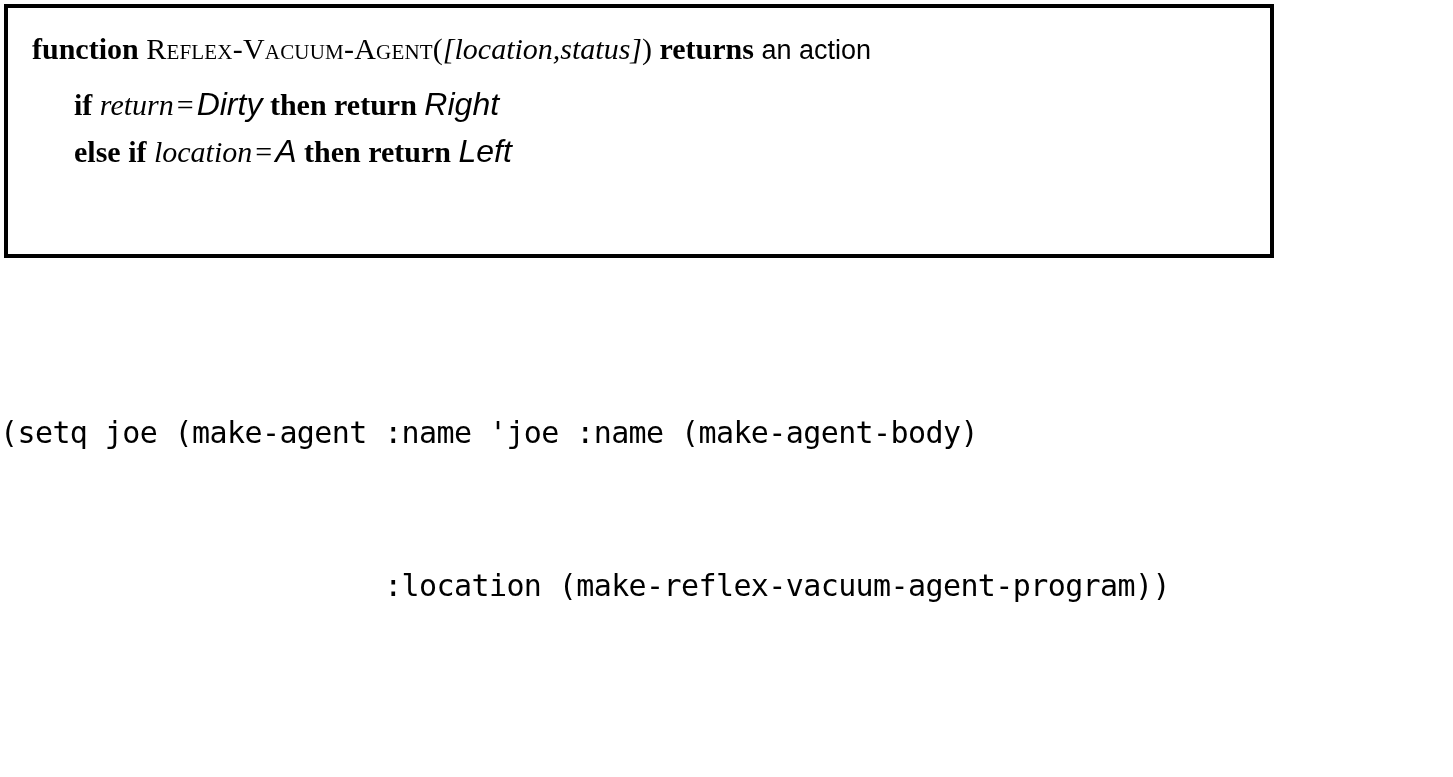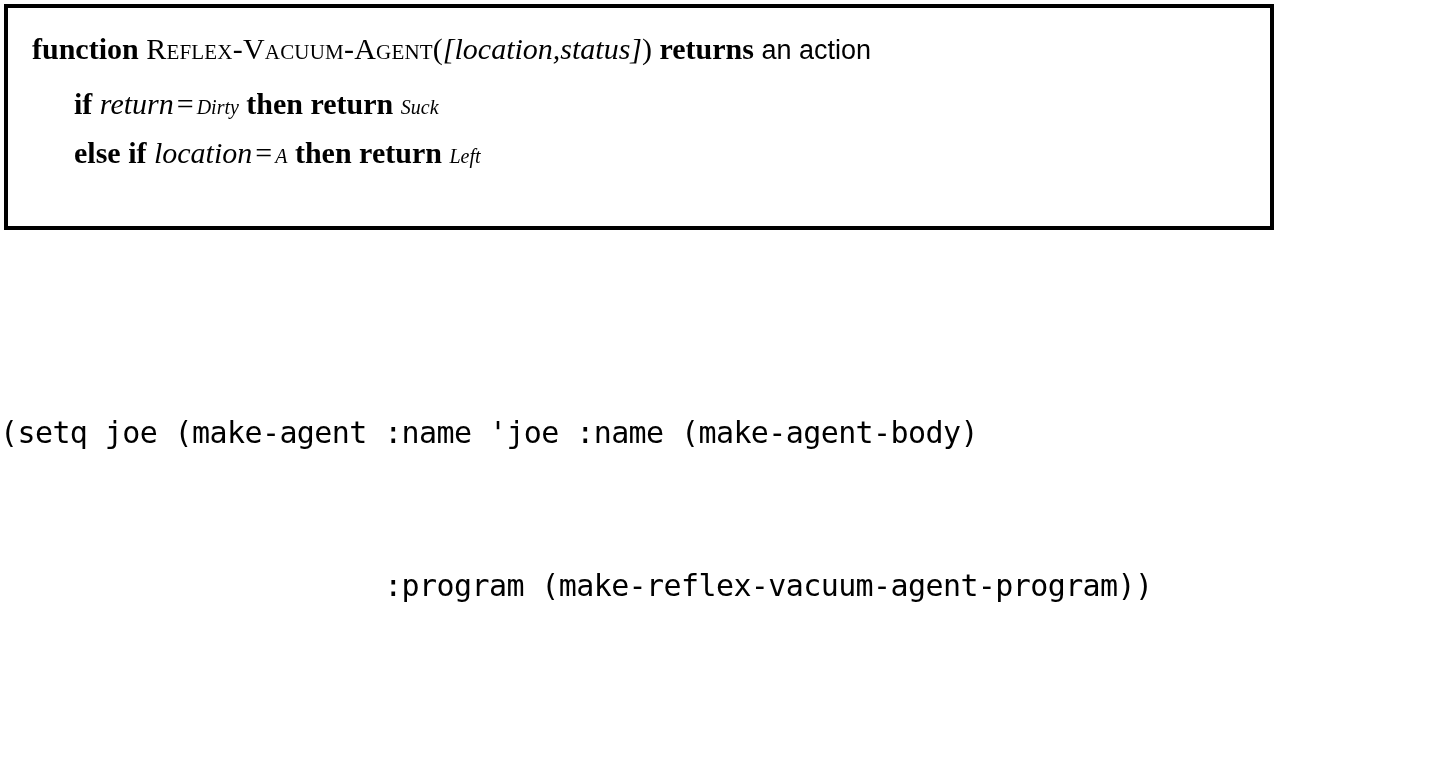--- a/index.html
+++ b/index.html
@@ -14,43 +14,43 @@
     font-family: "Liberation Serif", "DejaVu Serif", serif;
     color: #000000;
   }
 
   
   .pseudo-box {
     position: absolute;
     left: 4px;
     top: 4px;
     width: 1270px;
-    height: 226px;
+    height: 254px;
     border: 4px solid #000000;
     box-sizing: border-box;
     background: #ffffff;
   }
   .pseudo-inner {
     padding: 18px 0 0 24px;
   }
   .pseudo-line {
     font-size: 30px;
     line-height: 46px;
     white-space: nowrap;
     color: #000000;
   }
   .pseudo-line.header { margin-bottom: 8px; }
   .pseudo-line.indent { padding-left: 42px; }
 
   .kw   { font-weight: bold; font-family: "Liberation Serif","DejaVu Serif",serif; }
   .sc   { font-variant: small-caps; font-weight: normal;
           font-family: "Liberation Serif","DejaVu Serif",serif; letter-spacing: 0.2px; }
   .var  { font-style: italic; font-family: "Liberation Serif","DejaVu Serif",serif; }
-  .val  { font-style: italic; font-family: Liberation Serif, serif;
-          font-size: 20px; }
+  .val  { font-style: italic; font-family: Liberation Sans, sans-serif;
+          font-size: 32px; }
   .rom  { font-family: "Liberation Sans","DejaVu Sans",sans-serif; font-size: 27px; }
   .punct{ font-family: "Liberation Serif","DejaVu Serif",serif; }
   .eq   { font-family: "Liberation Serif","DejaVu Serif",serif; font-size: 30px;
           padding: 0 3px; }
 
   
   .lisp-code {
     position: absolute;
     left: 0px;
     top: 305px;
@@ -69,34 +69,34 @@
 <body>
 
 <div class="pseudo-box">
   <div class="pseudo-inner">
 
     <div class="pseudo-line header">
       <span class="kw">function</span><span class="punct"> </span><span class="sc">Reflex-Vacuum-Agent</span><span class="punct">(</span><span class="var">[location,status]</span><span class="punct">)</span><span class="punct"> </span><span class="kw">returns</span><span class="punct"> </span><span class="rom">an action</span>
     </div>
 
     <div class="pseudo-line indent">
-      <span class="kw">if</span><span class="punct"> </span><span class="var">return</span><span class="eq">=</span><span class="val">Dirty</span><span class="punct"> </span><span class="kw">then return</span><span class="punct"> </span><span class="val">Suck</span>
+      <span class="kw">if</span><span class="punct"> </span><span class="var">return</span><span class="eq">=</span><span class="val">Dirty</span><span class="punct"> </span><span class="kw">then return</span><span class="punct"> </span><span class="val">Right</span>
     </div>
 
     <div class="pseudo-line indent">
       <span class="kw">else if</span><span class="punct"> </span><span class="var">location</span><span class="eq">=</span><span class="val">A</span><span class="punct"> </span><span class="kw">then return</span><span class="punct"> </span><span class="val">Left</span>
     </div>
 
 
   </div>
 </div>
 
 <div class="lisp-code">
   <div class="lisp-line">(setq joe (make-agent :name 'joe :name (make-agent-body)</div>
-  <div class="lisp-line">                      :program (make-reflex-vacuum-agent-program))</div>
+  <div class="lisp-line">                      :location (make-reflex-vacuum-agent-program))</div>
   <div class="lisp-line lisp-gap"></div>
   
   
   
   
   
   
 </div>
 
 </body></html>

